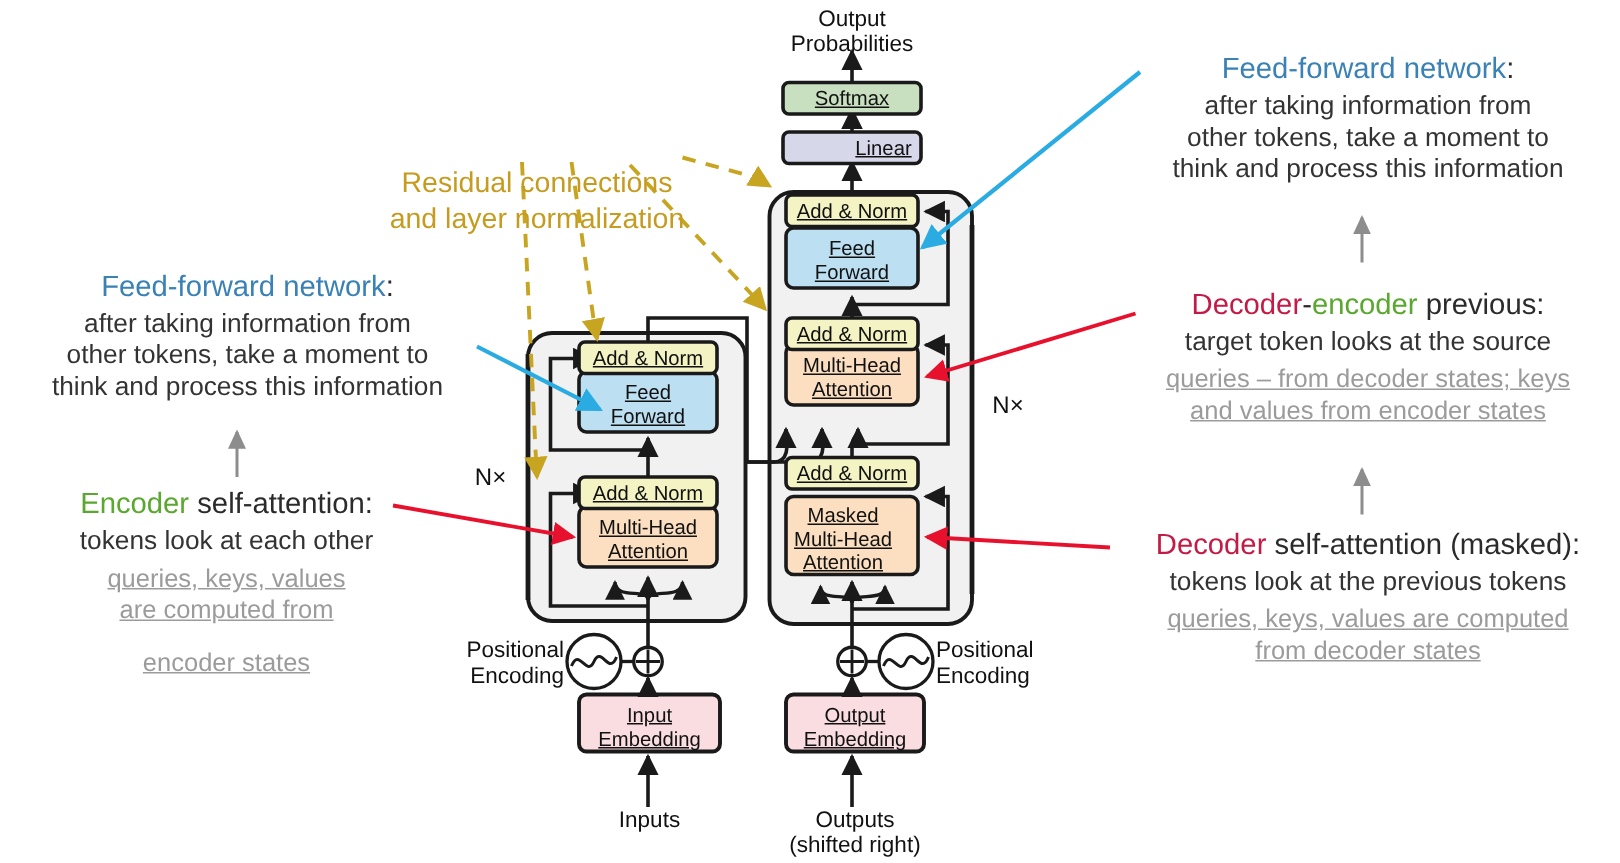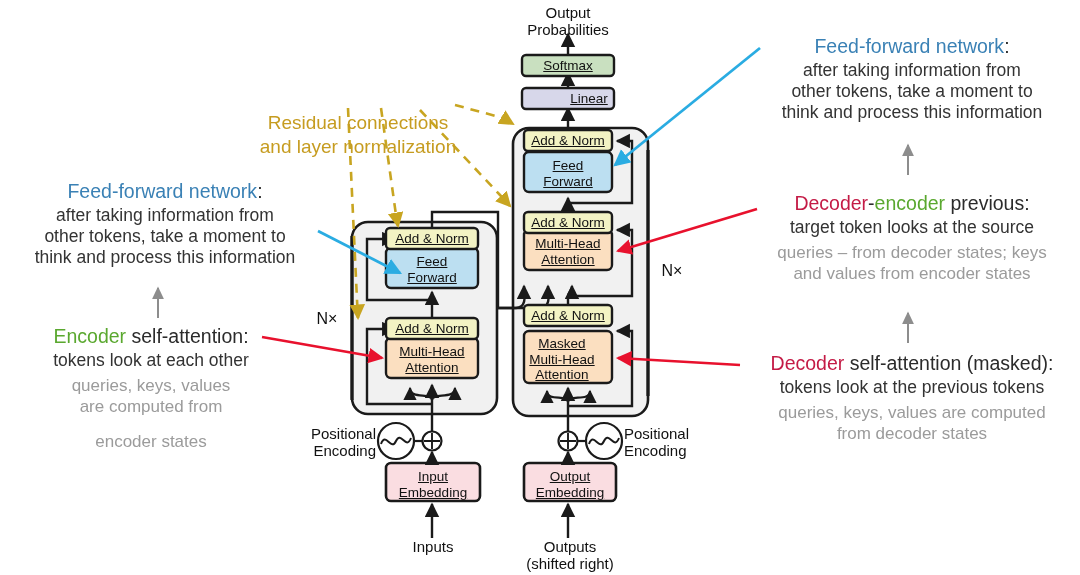--- a/index.html
+++ b/index.html
@@ -41,20 +41,21 @@
   .annot .body {
     font-size: 17.5px;
     display: block;
     color: #333333;
   }
   .annot .sub {
     font-size: 17px;
     display: block;
     color: #9b9b9b;
     margin-top: 5px;
+    text-decoration: underline;
   }
   .c-blue   { color: #3a81b5; }
   .c-green  { color: #5aa82f; }
   .c-red    { color: #c41b46; }
 
   .annot-gold {
     position: absolute;
     text-align: center;
     color: #c69c20;
     font-size: 19px;

